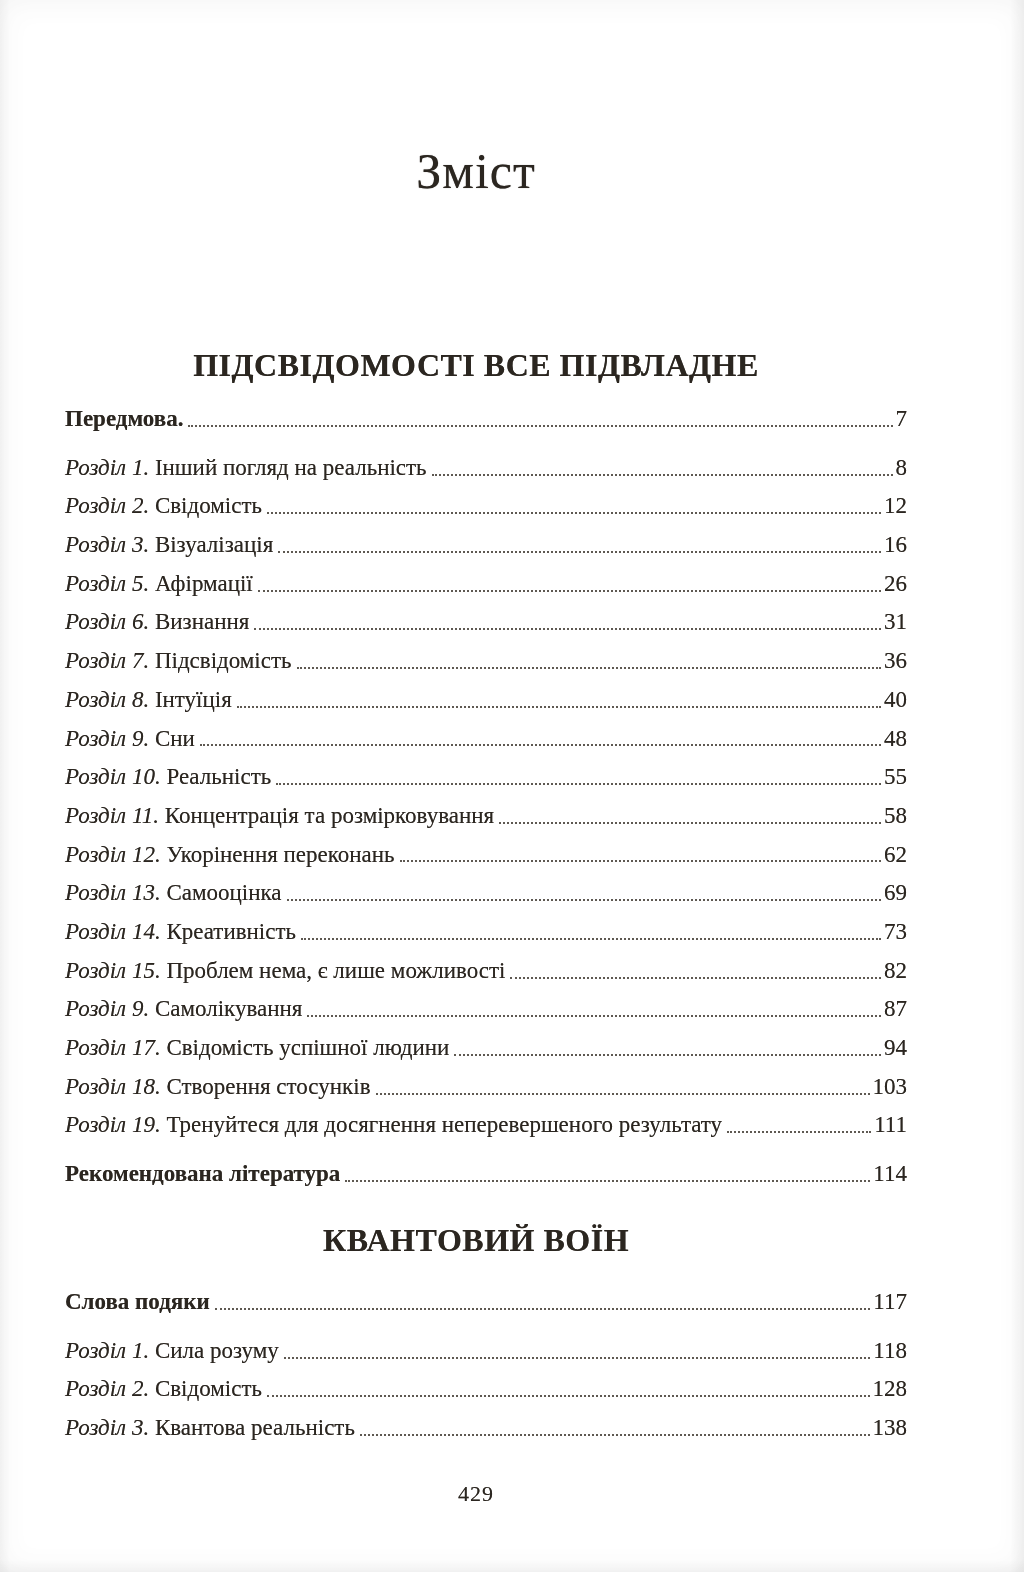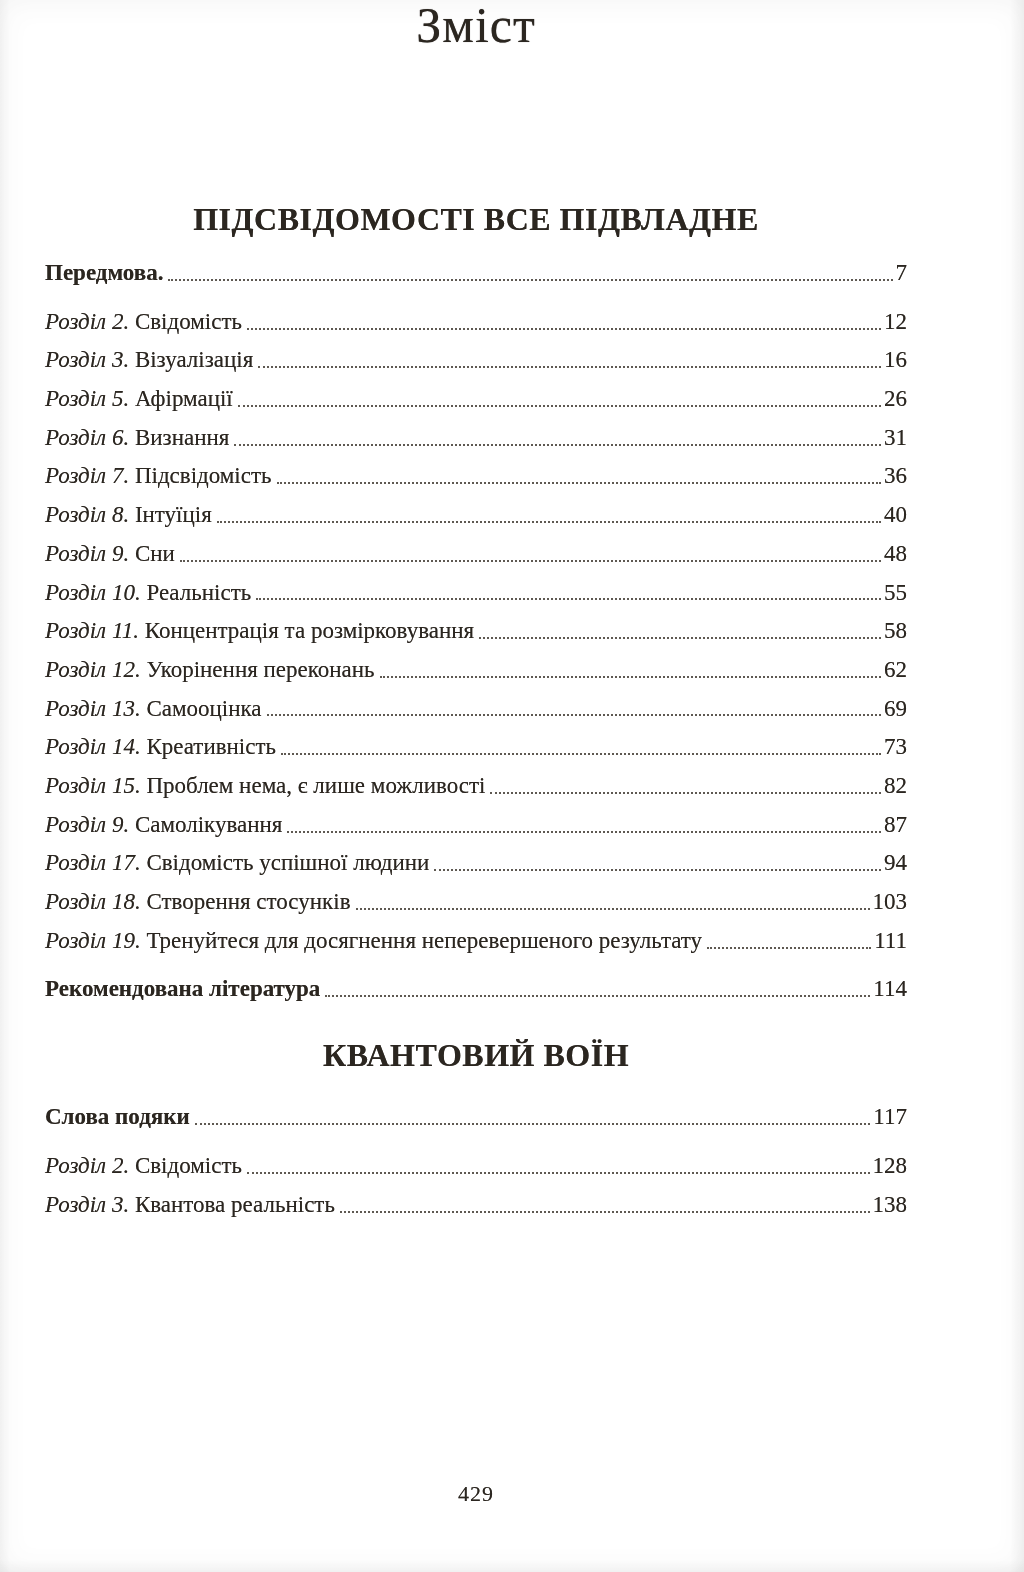--- a/index.html
+++ b/index.html
@@ -27,20 +27,21 @@
   }
   .content {
     position: absolute;
     left: 45px;
     top: 0;
     width: 862px;
     height: 100%;
   }
   .doc-title {
     margin: 0;
+    padding-top: 146px;
     text-align: center;
     font-size: 50px;
     font-weight: normal;
     line-height: 1;
     letter-spacing: 1px;
     text-shadow: 0 0 0.7px rgba(43,38,32,0.75);
   }
   .section-heading {
     margin: 0;
     margin-top: 152px;
@@ -49,20 +50,21 @@
     font-weight: bold;
     line-height: 1.1;
     letter-spacing: 0.5px;
     text-shadow: 0 0 0.6px rgba(43,38,32,0.7);
   }
   .section + .section .section-heading {
     margin-top: 36px;
   }
   .section-rows {
     margin-top: 10px;
+    margin-left: 20px;
   }
   .section + .section .section-rows {
     margin-top: 18px;
     text-align: center;
   }
   .toc-row {
     display: flex;
     align-items: flex-end;
     height: 38.7px;
     font-size: 23px;
@@ -116,20 +118,25 @@
     <div>
   <div class="section">
     <h2 class="section-heading">ПІДСВІДОМОСТІ ВСЕ ПІДВЛАДНЕ</h2>
     <div class="section-rows">
             <div class="toc-row bold">
               <span class="entry-title">Передмова.</span>
               <span class="leader"></span>
               <span class="pagenum">7</span>
             </div>
             <div class="toc-row">
+              <span class="entry-title"><span class="prefix">Розділ 1. </span>Інший погляд на реальність</span>
+              <span class="leader"></span>
+              <span class="pagenum">8</span>
+            </div>
+            <div class="toc-row">
               <span class="entry-title"><span class="prefix">Розділ 2. </span>Свідомість</span>
               <span class="leader"></span>
               <span class="pagenum">12</span>
             </div>
             <div class="toc-row">
               <span class="entry-title"><span class="prefix">Розділ 3. </span>Візуалізація</span>
               <span class="leader"></span>
               <span class="pagenum">16</span>
             </div>
             <div class="toc-row">
@@ -217,20 +224,25 @@
 
   <div class="section">
     <h2 class="section-heading">КВАНТОВИЙ ВОЇН</h2>
     <div class="section-rows">
             <div class="toc-row bold">
               <span class="entry-title">Слова подяки</span>
               <span class="leader"></span>
               <span class="pagenum">117</span>
             </div>
             <div class="toc-row">
+              <span class="entry-title"><span class="prefix">Розділ 1. </span>Сила розуму</span>
+              <span class="leader"></span>
+              <span class="pagenum">118</span>
+            </div>
+            <div class="toc-row">
               <span class="entry-title"><span class="prefix">Розділ 2. </span>Свідомість</span>
               <span class="leader"></span>
               <span class="pagenum">128</span>
             </div>
             <div class="toc-row">
               <span class="entry-title"><span class="prefix">Розділ 3. </span>Квантова реальність</span>
               <span class="leader"></span>
               <span class="pagenum">138</span>
             </div>
           </div>

